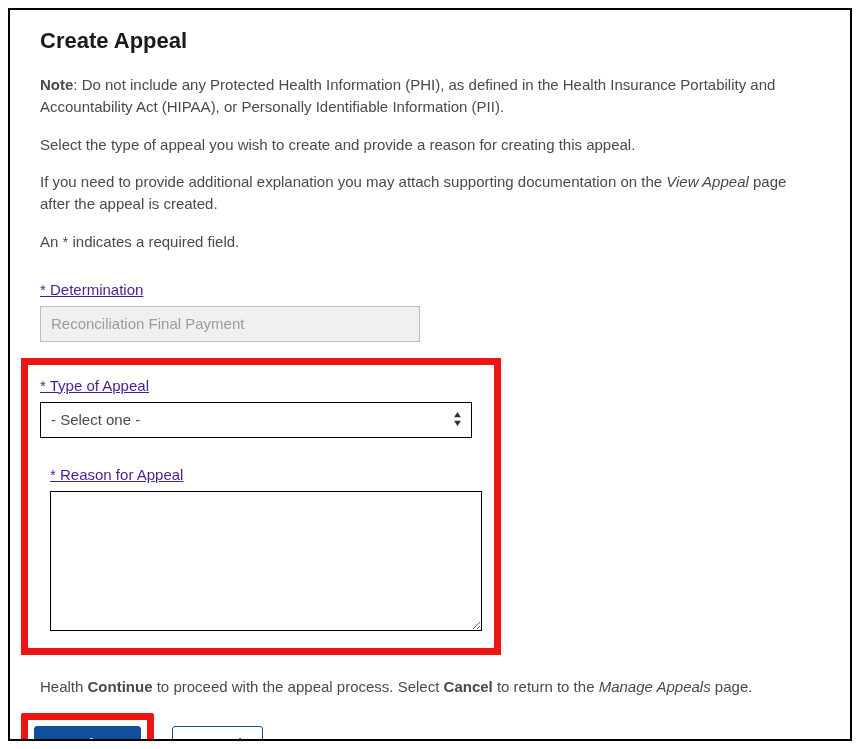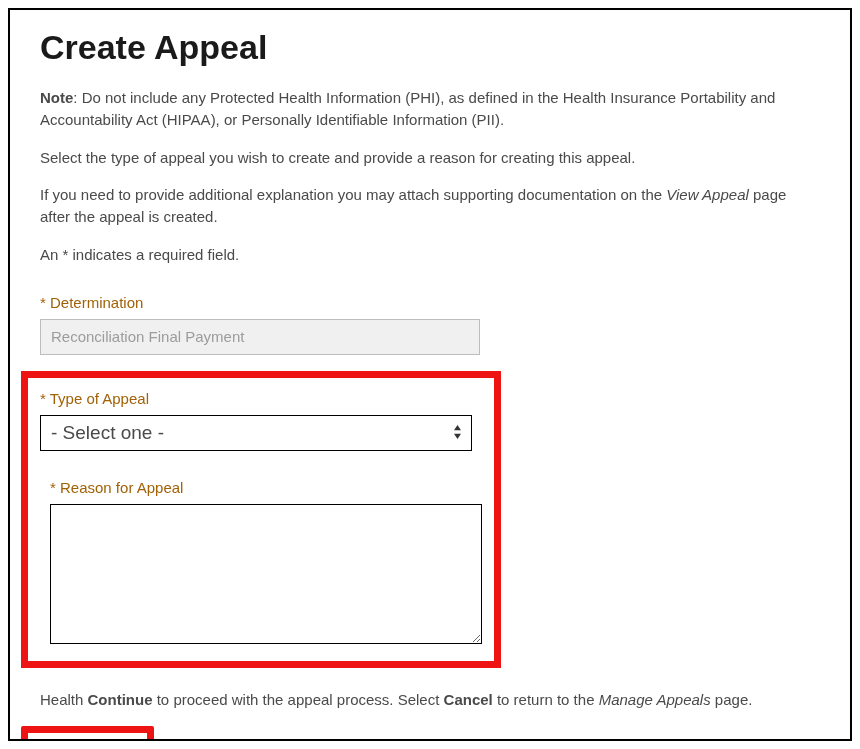--- a/index.html
+++ b/index.html
@@ -17,21 +17,21 @@
     }
     .page-frame {
       border: 2px solid #000;
       padding: 18px 30px 12px 30px;
       background: #fff;
       overflow: hidden;
       height: 733px;
       position: relative;
     }
     h1 {
-      font-size: 34px;
+      font-size: 22px;
       font-weight: 700;
       color: #1a1a1a;
       margin-bottom: 20px;
     }
     p {
       margin-bottom: 16px;
       line-height: 1.45;
       color: #4a4a4a;
     }
     .note-bold {
@@ -43,24 +43,25 @@
     }
     .form-group {
       margin-bottom: 16px;
     }
     .form-group.with-gap-top {
       margin-top: 28px;
     }
     label {
       display: block;
       margin-bottom: 8px;
-      color: #a16207;
+      color: #4c1d95;
+      text-decoration: underline;
     }
     .readonly-field {
-      width: 440px;
+      width: 380px;
       height: 36px;
       padding: 6px 10px;
       border: 1px solid #bdbdbd;
       background: #f0f0f0;
       color: #9c9c9c;
       font-size: 15px;
     }
     .highlight-group {
       border: 7px solid #ee1414;
       padding: 12px 12px 14px 12px;
@@ -78,21 +79,21 @@
     .select-wrap {
       position: relative;
       width: 432px;
     }
     select {
       width: 100%;
       height: 36px;
       padding: 5px 28px 5px 10px;
       border: 1px solid #000;
       background: #fff;
-      font-size: 19px;
+      font-size: 15px;
       color: #4a4a4a;
       appearance: none;
       -webkit-appearance: none;
     }
     .select-caret {
       position: absolute;
       right: 10px;
       top: 50%;
       transform: translateY(-50%);
       pointer-events: none;

